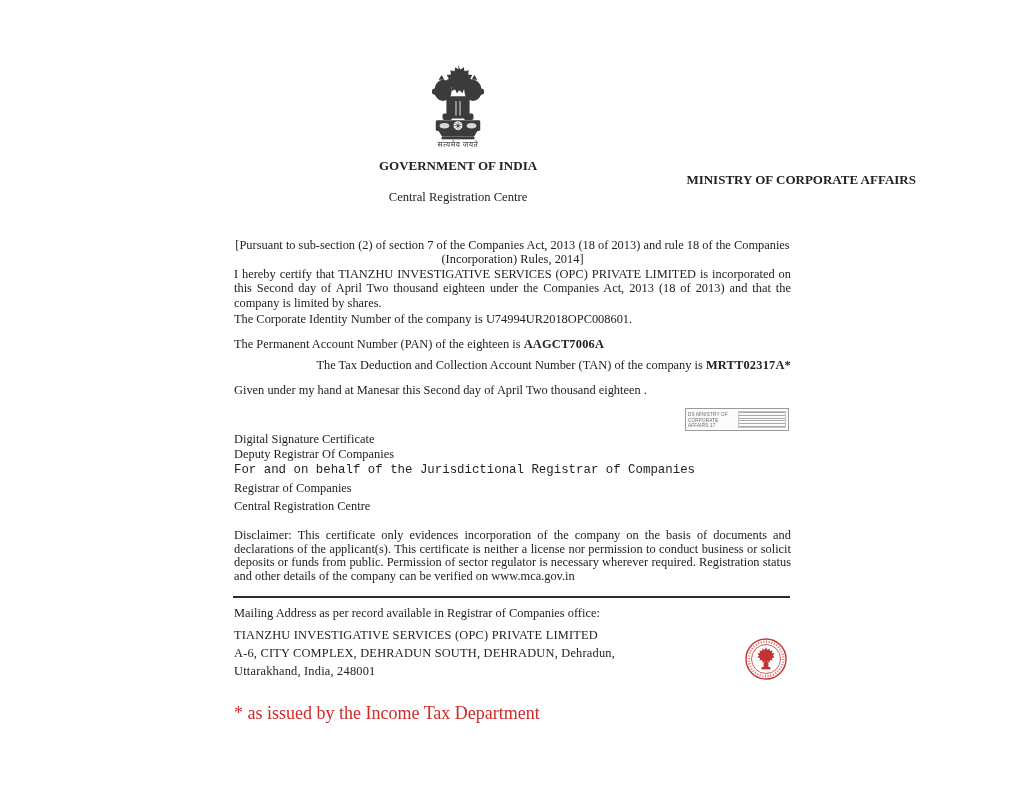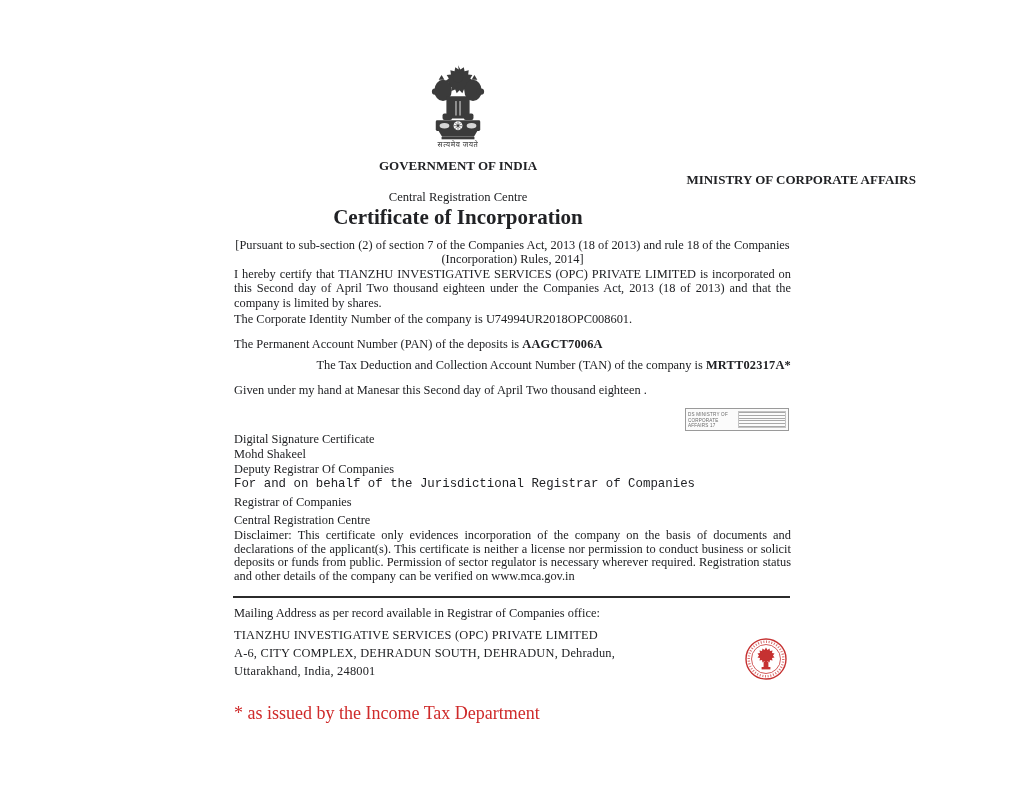--- a/index.html
+++ b/index.html
@@ -96,44 +96,42 @@
         <rect x="13" y="75.2" width="34" height="2.4" fill="#3b3b3b"></rect>
       </g>
     </svg>
   </div>
   <div class="abs motto">सत्यमेव जयते</div>
 
   <div class="abs center gov">GOVERNMENT OF INDIA</div>
   <div class="abs center ministry">MINISTRY OF CORPORATE AFFAIRS</div>
   <div class="abs center crc">Central Registration Centre</div>
 
-  <div class="abs center title">Certificate of Incorporation</div>
   <div class="line pursuant">[Pursuant to sub-section (2) of section 7 of the Companies Act, 2013 (18 of 2013) and rule 18 of the Companies (Incorporation) Rules, 2014]</div>
 
   <div class="line body-par">I hereby certify that TIANZHU INVESTIGATIVE SERVICES (OPC) PRIVATE LIMITED is incorporated on this Second day of April Two thousand eighteen under the Companies Act, 2013 (18 of 2013) and that the company is limited by shares.</div>
 
   <div class="line cin"><span>The Corporate Identity Number of the company is </span><span>U74994UR2018OPC008601.</span></div>
 
-  <div class="line pan"><span>The Permanent Account Number (PAN) of the deposits is </span><b class="val">AAGCT7006A</b></div>
+  <div class="line pan"><span>The Permanent Account Number (PAN) of the eighteen is </span><b class="val">AAGCT7006A</b></div>
 
   <div class="line tan"><span>The Tax Deduction and Collection Account Number (TAN) of the company is </span><b class="val">MRTT02317A*</b></div>
 
   <div class="line given">Given under my hand at Manesar this Second day of April Two thousand eighteen .</div>
 
   <div class="stamp">
     <div class="stamp-left">
       <div>DS MINISTRY OF</div>
       <div>CORPORATE AFFAIRS 17</div>
     </div>
     <div class="stamp-right"></div>
   </div>
 
   <div class="sig">
     <div class="s1">Digital Signature Certificate</div>
-    <div class="s2">Mohd Shakeel</div>
     <div class="s3">Deputy Registrar Of Companies</div>
     <div class="s4">For and on behalf of the Jurisdictional Registrar of Companies</div>
     <div class="s5">Registrar of Companies</div>
     <div class="s6">Central Registration Centre</div>
   </div>
 
   <div class="line disclaimer">Disclaimer: This certificate only evidences incorporation of the company on the basis of documents and declarations of the applicant(s). This certificate is neither a license nor permission to conduct business or solicit deposits or funds from public. Permission of sector regulator is necessary wherever required. Registration status and other details of the company can be verified on www.mca.gov.in</div>
 
   <div class="rule"></div>
 

